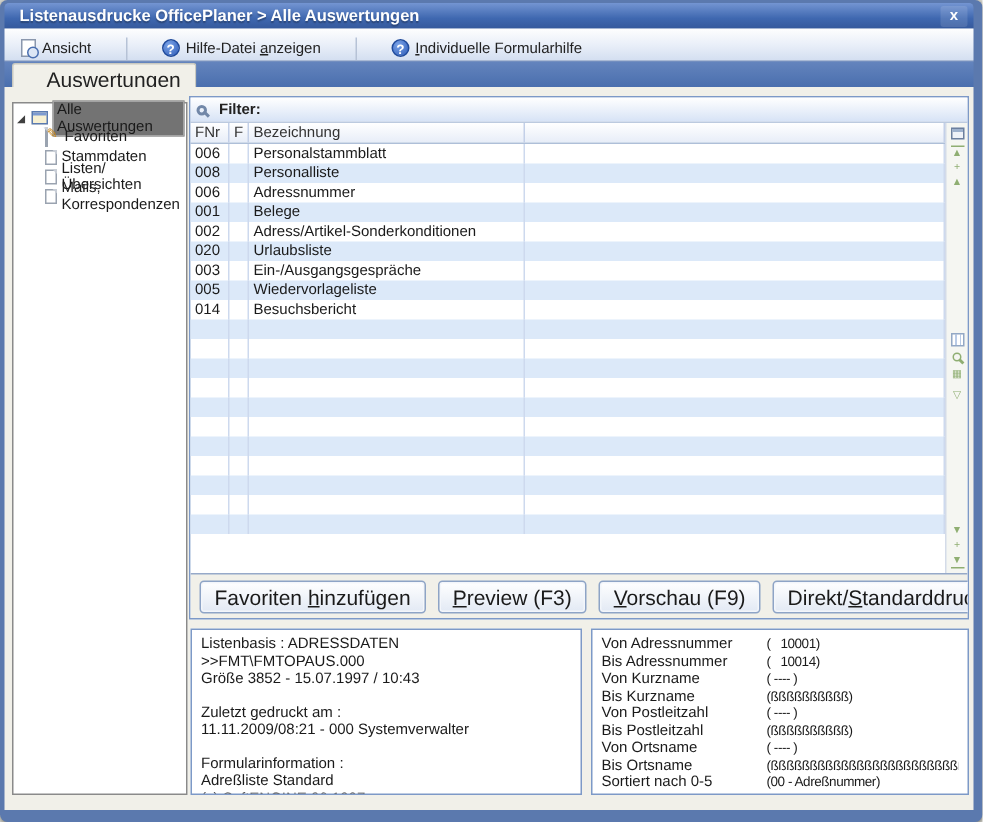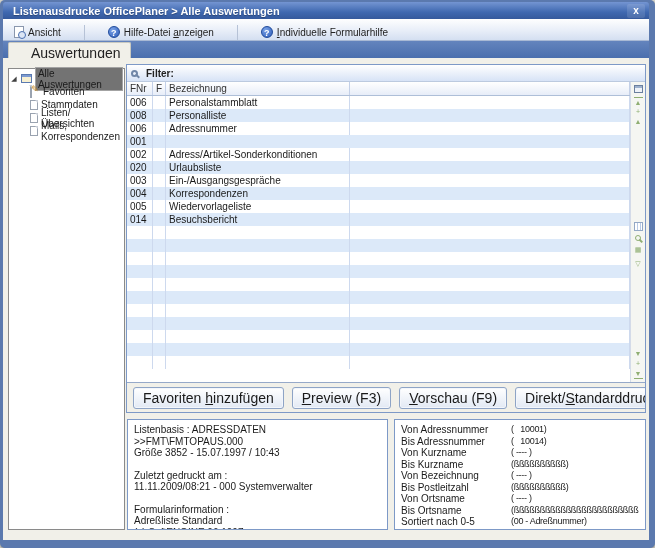--- a/index.html
+++ b/index.html
@@ -236,44 +236,39 @@
             </div>
             <div class="grid-row">
               <span class="gcell c-fnr">006</span>
                 <span class="gcell c-f"></span>
                 <span class="gcell c-bez">Adressnummer</span>
                 <span class="gcell c-rest"></span>
             </div>
             <div class="grid-row">
               <span class="gcell c-fnr">001</span>
                 <span class="gcell c-f"></span>
+                <span class="gcell c-bez">Belege</span>
                 <span class="gcell c-rest"></span>
             </div>
             <div class="grid-row">
               <span class="gcell c-fnr">002</span>
                 <span class="gcell c-f"></span>
                 <span class="gcell c-bez">Adress/Artikel-Sonderkonditionen</span>
                 <span class="gcell c-rest"></span>
             </div>
             <div class="grid-row">
               <span class="gcell c-fnr">020</span>
                 <span class="gcell c-f"></span>
                 <span class="gcell c-bez">Urlaubsliste</span>
                 <span class="gcell c-rest"></span>
             </div>
             <div class="grid-row">
               <span class="gcell c-fnr">003</span>
                 <span class="gcell c-f"></span>
                 <span class="gcell c-bez">Ein-/Ausgangsgespräche</span>
-                <span class="gcell c-rest"></span>
-            </div>
-            <div class="grid-row">
-              <span class="gcell c-fnr">004</span>
-                <span class="gcell c-f"></span>
-                <span class="gcell c-bez">Korrespondenzen</span>
                 <span class="gcell c-rest"></span>
             </div>
             <div class="grid-row">
               <span class="gcell c-fnr">005</span>
                 <span class="gcell c-f"></span>
                 <span class="gcell c-bez">Wiedervorlageliste</span>
                 <span class="gcell c-rest"></span>
             </div>
             <div class="grid-row">
               <span class="gcell c-fnr">014</span>
@@ -402,21 +397,21 @@
         </div>
       <div class="irow">
           <span class="lbl">Von Kurzname</span>
           <span class="val">( ---- )</span>
         </div>
       <div class="irow">
           <span class="lbl">Bis Kurzname</span>
           <span class="val">(ßßßßßßßßßß)</span>
         </div>
       <div class="irow">
-          <span class="lbl">Von Bezeichnung</span>
+          <span class="lbl">Von Postleitzahl</span>
           <span class="val">( ---- )</span>
         </div>
       <div class="irow">
           <span class="lbl">Bis Postleitzahl</span>
           <span class="val">(ßßßßßßßßßß)</span>
         </div>
       <div class="irow">
           <span class="lbl">Von Ortsname</span>
           <span class="val">( ---- )</span>
         </div>

